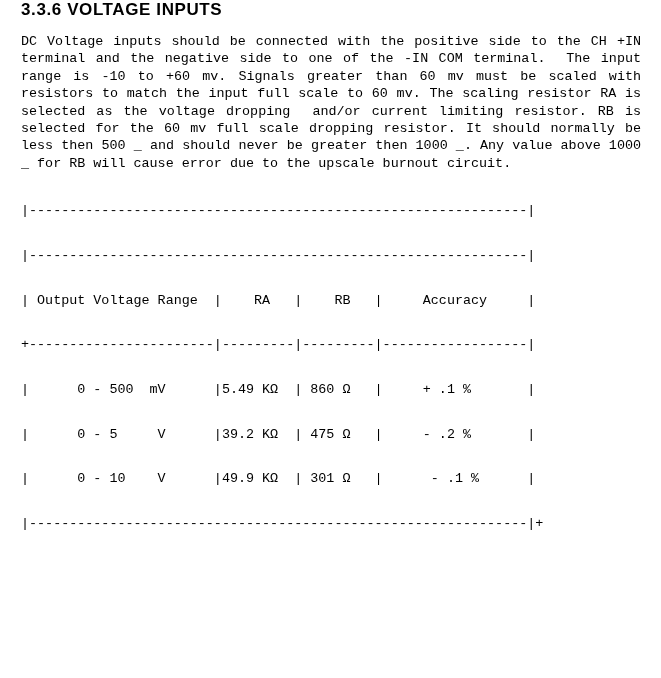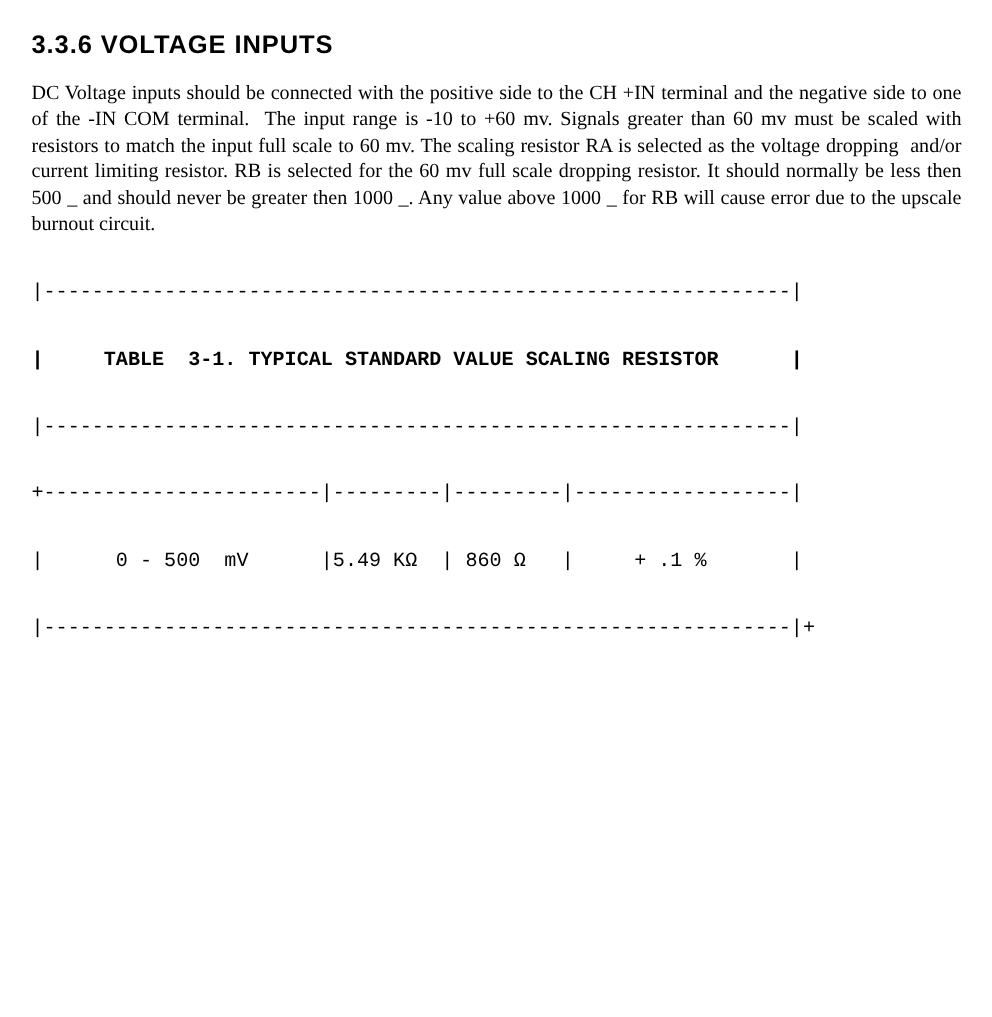--- a/index.html
+++ b/index.html
@@ -7,31 +7,31 @@
     padding: 0;
     background: #ffffff;
     color: #000000;
   }
   body {
     width: 661px;
     height: 678px;
     overflow: hidden;
   }
   .page {
-    padding: 20px 20px 0 21px;
+    padding: 0 20px 0 21px;
   }
   .heading {
     font-family: "Liberation Sans", sans-serif;
     font-weight: bold;
     font-size: 17px;
     letter-spacing: 0.6px;
     margin: 0;
   }
   p.body-text {
-    font-family: Liberation Serif, serif;
+    font-family: Liberation Mono, monospace;
     font-size: 13.4px;
     line-height: 17.4px;
     text-align: justify;
     margin: 13px 0 0 0;
   }
   .ascii-table {
     font-family: "Liberation Mono", "DejaVu Sans Mono", monospace;
     font-size: 13.4px;
     line-height: 14.9px;
     white-space: pre;
@@ -44,22 +44,24 @@
 <body>
 
 <div class="page">
 
   <div>
     <div class="heading">3.3.6 VOLTAGE INPUTS</div>
     <p class="body-text">DC Voltage inputs should be connected with the positive side to the CH +IN terminal and the negative side to one of the -IN COM terminal.&nbsp; The input range is -10 to +60 mv. Signals greater than 60 mv must be scaled with resistors to match the input full scale to 60 mv. The scaling resistor RA is selected as the voltage dropping &nbsp;and/or current limiting resistor. RB is selected for the 60 mv full scale dropping resistor. It should normally be less then 500 _ and should never be greater then 1000 _. Any value above 1000 _ for RB will cause error due to the upscale burnout circuit.</p>
 
     <div class="ascii-table">
       <div class="ascii-line">|--------------------------------------------------------------|</div>
-      <div class="ascii-line bold">|     TABLE  3-1. TYPICAL STANDARD VALUE SCALING RESISTOR      |</div>
       <div class="ascii-line">|--------------------------------------------------------------|</div>
+      <div class="ascii-line">| Output Voltage Range  |    RA   |    RB   |     Accuracy     |</div>
       <div class="ascii-line">+-----------------------|---------|---------|------------------|</div>
       <div class="ascii-line">|      0 - 500  mV      |5.49 KΩ  | 860 Ω   |     + .1 %       |</div>
+      <div class="ascii-line">|      0 - 5     V      |39.2 KΩ  | 475 Ω   |     - .2 %       |</div>
+      <div class="ascii-line">|      0 - 10    V      |49.9 KΩ  | 301 Ω   |      - .1 %      |</div>
       <div class="ascii-line">|--------------------------------------------------------------|+</div>
     </div>
 
   </div>
 
 </div>
 
 </body></html>

